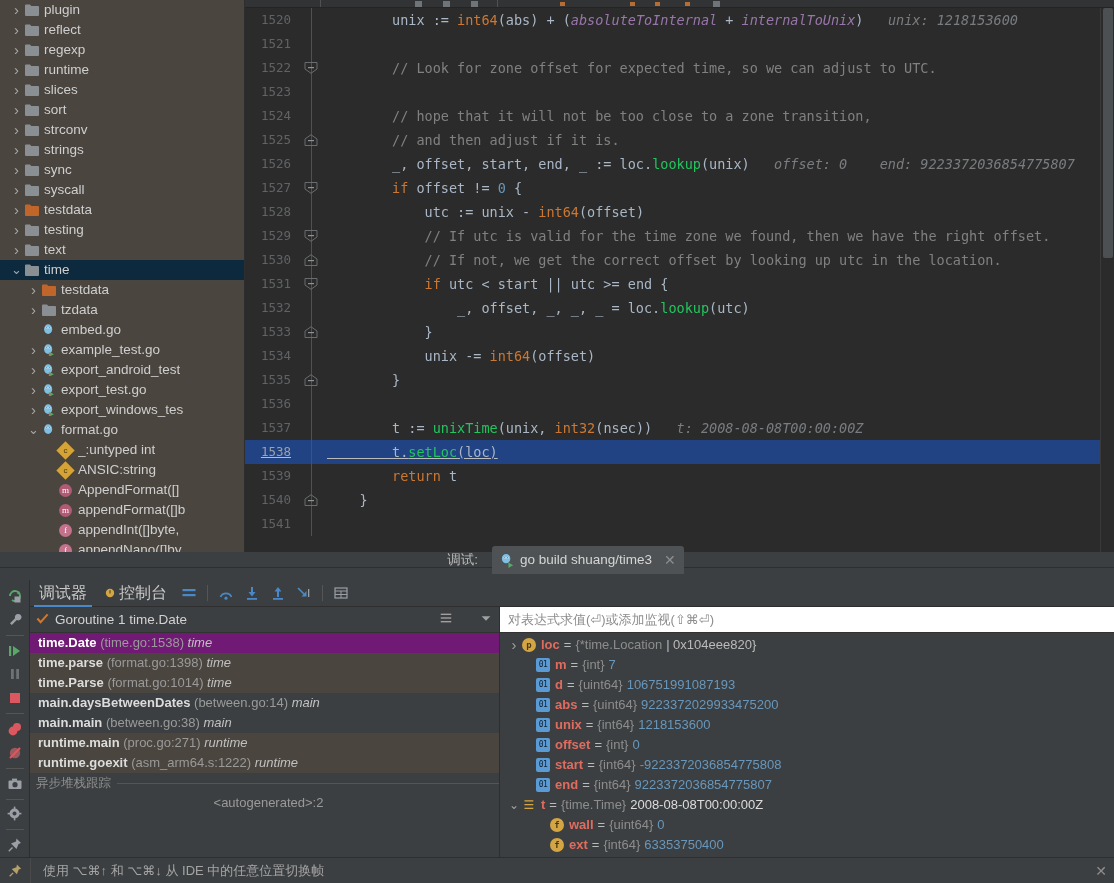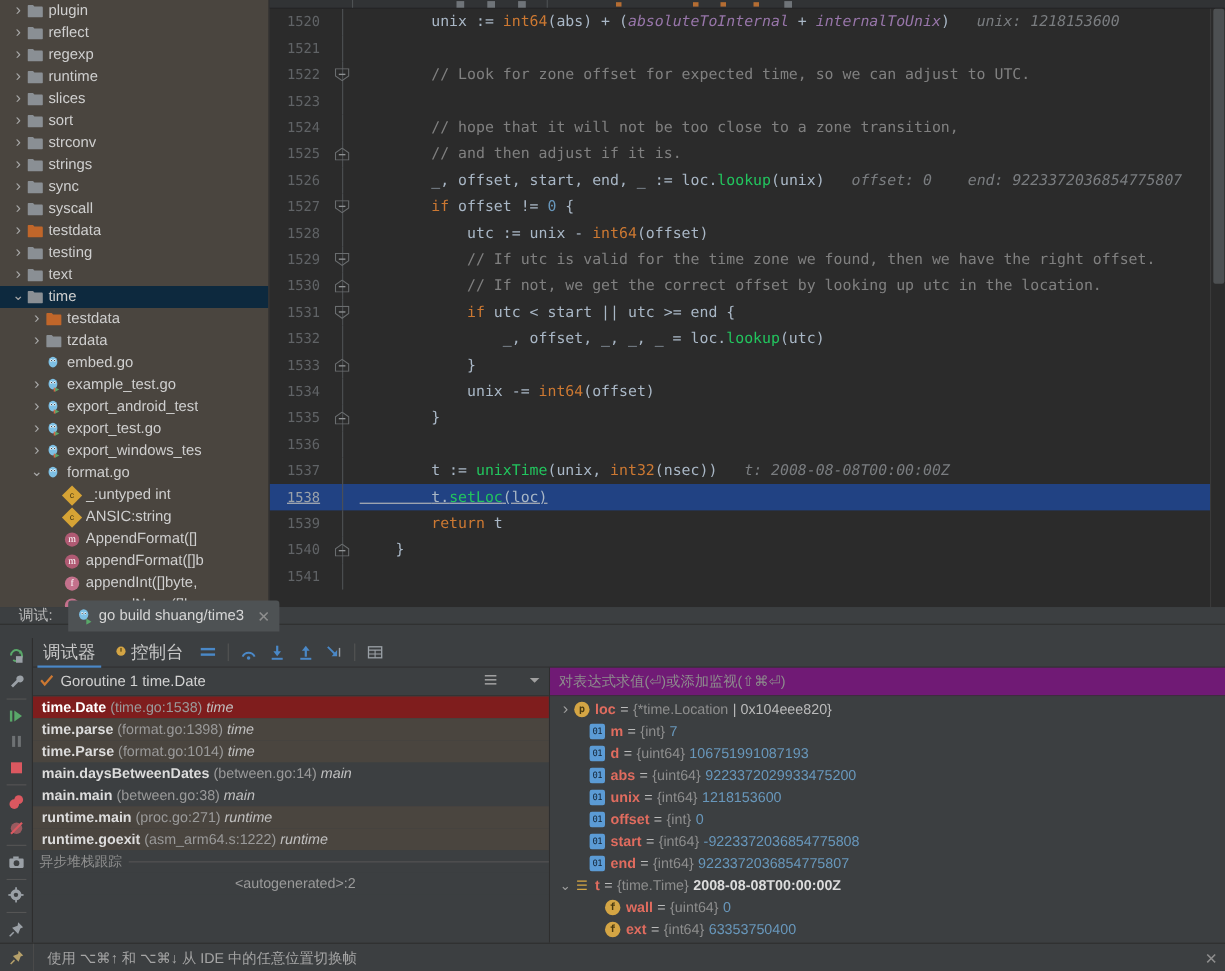--- a/index.html
+++ b/index.html
@@ -75,21 +75,21 @@
   .cst { color:#9876aa; font-style:italic; }
   .pln { color:#a9b7c6; }
   .hint { color:#7a7d80; font-style:italic; }
 
   .ed-scroll { position:absolute; right:0; top:8px; width:14px; bottom:0; background:#2b2b2b; border-left:1px solid #3a3a3a; }
   .ed-scroll .thumb { position:absolute; left:2px; width:10px; background:#4d5052; border-radius:2px; }
 
   
   .debug { position:absolute; left:0; top:552px; width:1114px; height:331px; background:#3c3f41; }
 
-  .debug-tabbar { height:16px; display:flex; align-items:center; background:#3c3f41; border-bottom:1px solid #2e2e2e; padding-left:17px; }
+  .debug-tabbar { height:16px; display:flex; align-items:center; background:#3c3f41; border-bottom:1px solid #2e2e2e; padding-left:17px;justify-content:center; }
   .debug-tabbar .dlabel { color:#bbbbbb; font-size:13.5px; margin-right:14px; }
   .debug-tab {
     height:28px; display:flex; align-items:center; gap:6px; padding:0 8px;
     background:#4e5254; border-radius:3px 3px 0 0; font-size:13.5px; color:#d6d6d6;
   }
   .debug-tab .x { color:#8e8e8e; font-size:14px; margin-left:6px; }
   .go-run-ico { width:14px; height:14px; position:relative; display:inline-block; }
 
   .debug-body { position:absolute; left:0; top:28px; right:0; bottom:26px; display:flex; }
 
@@ -106,49 +106,49 @@
   .tb-sep { width:1px; height:16px; background:#555; margin:0 5px; }
   .tbtn { width:26px; height:27px; display:flex; align-items:center; justify-content:center; }
 
   .dbg-cols { flex:1; display:flex; min-height:0; }
 
   .frames-col { width:470px; min-width:470px; display:flex; flex-direction:column; border-right:1px solid #2e2e2e; }
   .gor-header { height:26px; display:flex; align-items:center; gap:6px; padding:0 6px; background:#3c3f41; border-bottom:1px solid #323232; font-size:13.5px; color:#d2d2d2; }
   .gor-header .spacer { flex:1; }
   .frames-list { flex:1; overflow:hidden; background:#3c3f41; }
   .frow { height:20px; line-height:20px; padding-left:8px; font-size:13px; white-space:nowrap; overflow:hidden; color:#d6d6d6; }
-  .frow.sel { background:#7f1d1d; }
+  .frow.sel { background:#701a75; }
   .frow.alt { background:#4a453f; }
   .frow .fname { font-weight:bold; color:#dcdcdc; }
   .frow.sel .fname { color:#ffffff; }
   .frow .floc { color:#9a9a9a; }
   .frow .fpkg { font-style:italic; color:#c0c0c0; }
   .async-sep { height:20px; display:flex; align-items:center; gap:6px; padding-left:6px; font-size:12.5px; color:#8f8f8f; background:#3c3f41; }
   .async-sep .line { flex:1; height:1px; background:#555; }
   .frow.dim { color:#9a9a9a; background:#3c3f41;text-align:center; }
 
   .vars-col { flex:1; display:flex; flex-direction:column; min-width:0; }
-  .watch-bar { height:26px; display:flex; align-items:center; padding:0 8px; font-size:13px; color:#8d8d8d; border-bottom:1px solid #323232; background:#701a75; }
+  .watch-bar { height:26px; display:flex; align-items:center; padding:0 8px; font-size:13px; color:#8d8d8d; border-bottom:1px solid #323232; background:#ffffff; }
   .vars-list { flex:1; overflow:hidden; background:#3c3f41; padding-top:2px; position:relative; }
   .vrow { height:20px; line-height:20px; display:flex; align-items:center; white-space:nowrap; font-size:13px; }
   .vrow .varr { width:16px; min-width:16px; text-align:center; color:#a0a0a0; font-size:13px; }
   .vrow .varr.closed::before { content:'›'; font-size:15px; }
   .vrow .varr.open::before { content:'⌄'; font-size:12px; }
   .vrow .varr.blank::before { content:''; }
   .vic { width:14px; min-width:14px; height:14px; margin-right:5px; display:inline-flex; align-items:center; justify-content:center;
          font-size:9px; font-family:"DejaVu Sans Mono", monospace; }
   .vic.p  { background:#d4a544; color:#4a3a10; border-radius:50%; font-size:9px; font-weight:bold; }
   .vic.n  { background:#5b9bd5; color:#123; border-radius:2px; font-size:8px; letter-spacing:-0.5px; }
   .vic.f  { background:#d4a544; color:#4a3a10; border-radius:50%; font-size:9px; font-weight:bold; }
   .vic.t  { background:transparent; color:#d4a544; font-size:12px; }
   .vname { color:#e06c5f; font-weight:bold; }
   .veq { color:#bbbbbb; margin:0 4px; }
   .vtype { color:#8d8d8d; }
   .vval { color:#6897bb; margin-left:4px; }
-  .vval.str { color:#dcdcdc; font-weight:bold; }
+  .vval.str { color:#dcdcdc; font-weight:normal; }
   .vval.ptr { color:#bbbbbb; font-weight:normal; }
 
   .status-bar { position:absolute; left:0; bottom:0; width:1114px; height:26px;
                 display:flex; align-items:center; background:#3c3f41; border-top:1px solid #2e2e2e; }
   .status-bar .pin { width:30px; display:flex; align-items:center; justify-content:center; }
   .status-msg { flex:1; font-size:13px; color:#a5a5a5; padding-left:12px; border-left:1px solid #4a4a4a; height:26px; line-height:26px; }
   .status-close { width:26px; text-align:center; color:#8e8e8e; font-size:14px; }
 </style>
 </head>
 <body>

